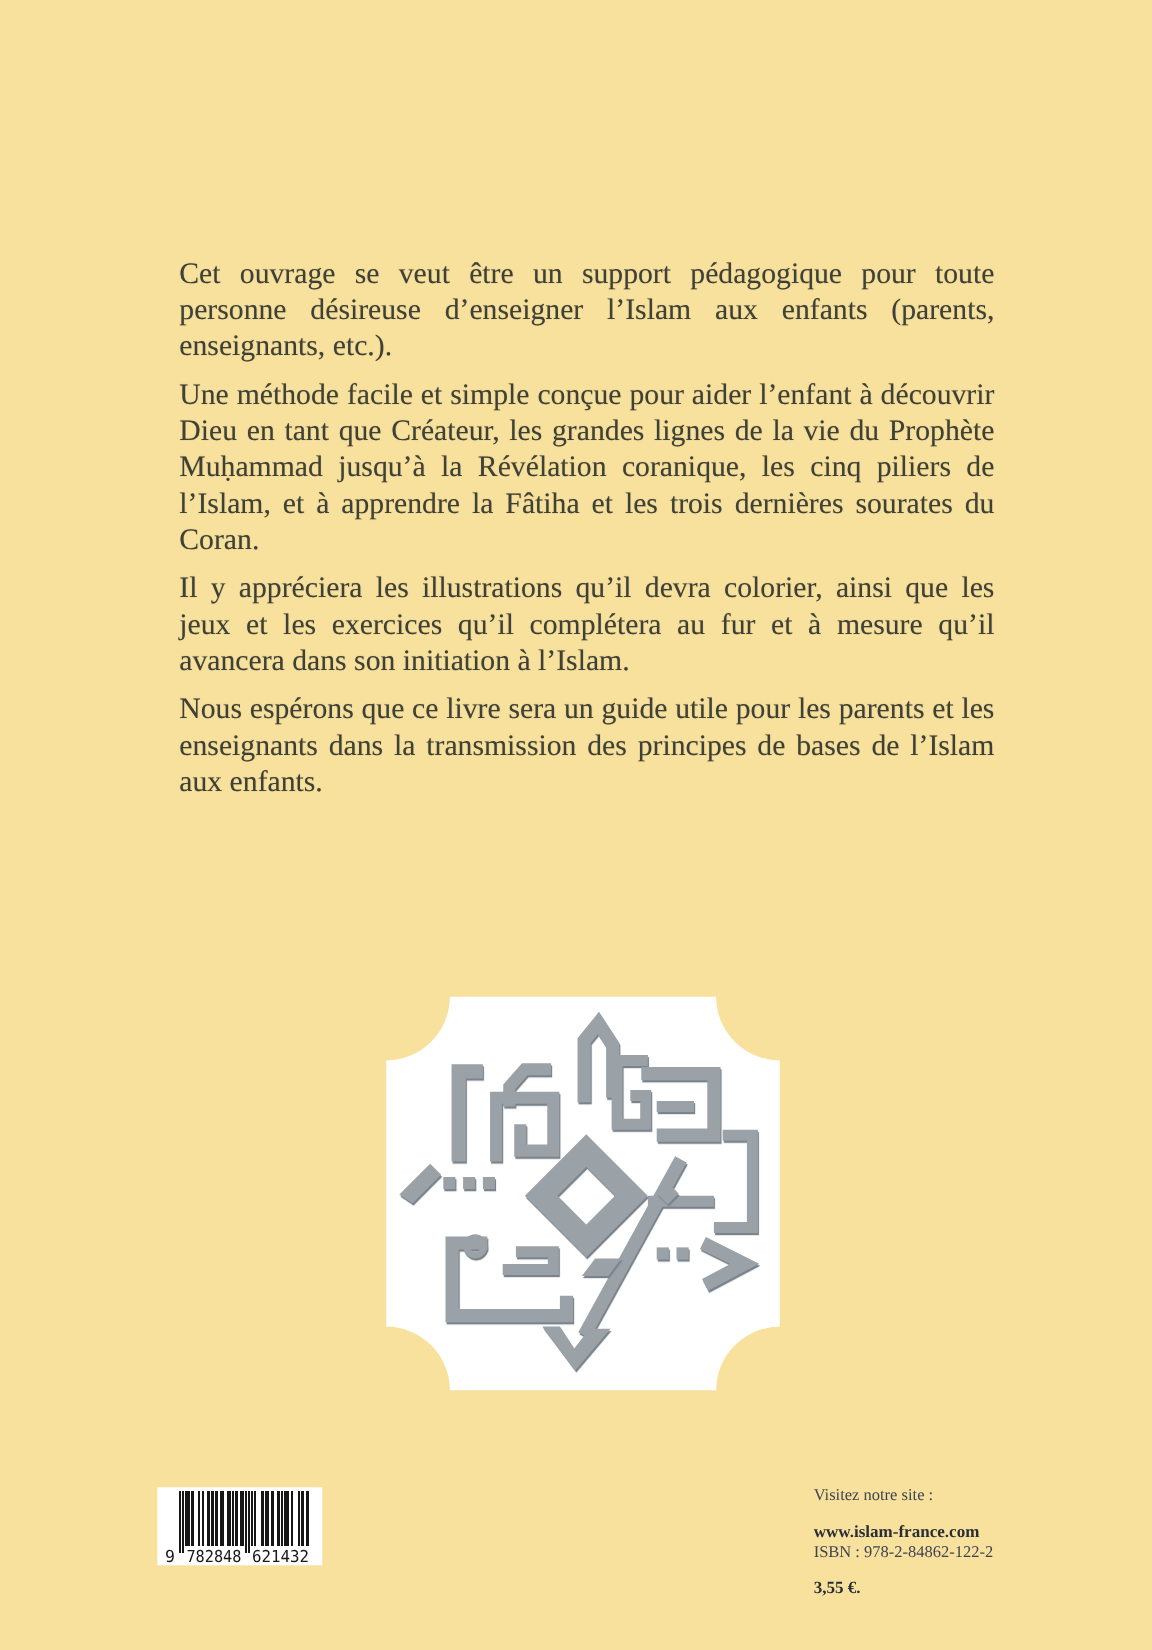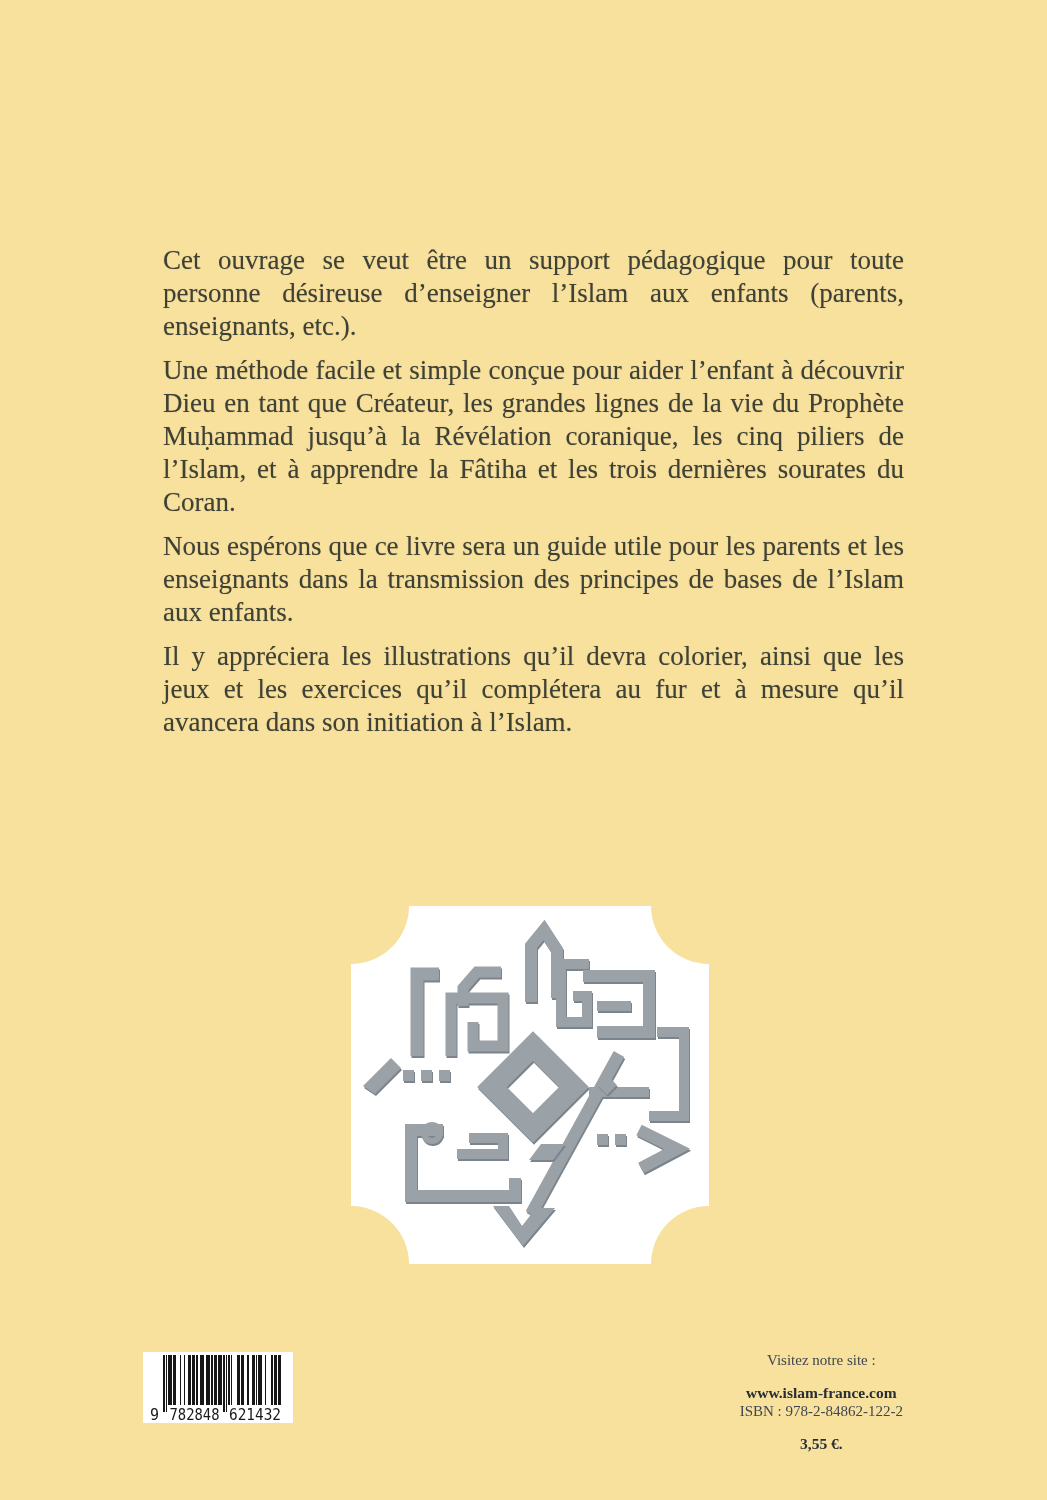--- a/index.html
+++ b/index.html
@@ -22,21 +22,21 @@
   .page{
     position:relative;
     width:1047px;
     height:1500px;
     background:var(--color-background);
     overflow:hidden;
   }
   .text-block{
     position:absolute;
     left:163px;
-    top:244px;
+    top:232px;
     width:741px;
     color:var(--color-body-text);
     font-size:27px;
     line-height:33px;
     text-shadow:0 0 1px rgba(62,65,53,0.35);
   }
   .text-block p{
     text-align:justify;
     margin:0 0 11px 0;
   }
@@ -72,42 +72,42 @@
   .bar{ fill:var(--color-bar-color); }
   .barcode-digits{
     font-family:"DejaVu Sans Mono", monospace;
     font-size:15px;
     fill:#1a1a1a;
   }
   .footer-info{
     position:absolute;
     right:144px;
     top:1351px;
-    text-align:center;
+    text-align:left;
     font-size:15px;
     line-height:18.7px;
     color:var(--color-footer-text);
   }
   .footer-info .bold{
     font-weight:bold;
     font-size:15.5px;
     color:var(--color-footer-text-bold);
     margin-top:14px;
   }
 </style>
 </head>
 <body>
 
 <div class="page">
 
   <div class="text-block">
     <p>Cet ouvrage se veut être un support pédagogique pour toute personne désireuse d’enseigner l’Islam aux enfants (parents, enseignants, etc.).</p>
     <p>Une méthode facile et simple conçue pour aider l’enfant à découvrir Dieu en tant que Créateur, les grandes lignes de la vie du Prophète Muḥammad jusqu’à la Révélation coranique, les cinq piliers de l’Islam, et à apprendre la Fâtiha et les trois dernières sourates du Coran.</p>
+    <p>Il y appréciera les illustrations qu’il devra colorier, ainsi que les jeux et les exercices qu’il complétera au fur et à mesure qu’il avancera dans son initiation à l’Islam.</p>
     <p>Nous espérons que ce livre sera un guide utile pour les parents et les enseignants dans la transmission des principes de bases de l’Islam aux enfants.</p>
-    <p>Il y appréciera les illustrations qu’il devra colorier, ainsi que les jeux et les exercices qu’il complétera au fur et à mesure qu’il avancera dans son initiation à l’Islam.</p>
   </div>
 
   <div class="logo-wrap">
     <svg width="358" height="358" viewBox="0 0 358 358">
       <path d="M 58 0 H 300 A 58 58 0 0 0 358 58 V 300 A 58 58 0 0 0 300 358 H 58 A 58 58 0 0 0 0 300 V 58 A 58 58 0 0 0 58 0 Z" fill="var(--color-logo-bg)"></path>
       <g class="kufic">
         <path d="M 182 140 L 223 181 L 182 222 L 141 181 Z" stroke-width="21"></path>
         <path d="M 180 96 V 40 L 193 24 L 206 44 V 92" stroke-width="12"></path>
         <path d="M 150 66 H 126 L 112 82 V 100" stroke-width="11"></path>
         <path d="M 238 58 H 210 V 116 H 236 V 90 H 222" stroke-width="10"></path>

